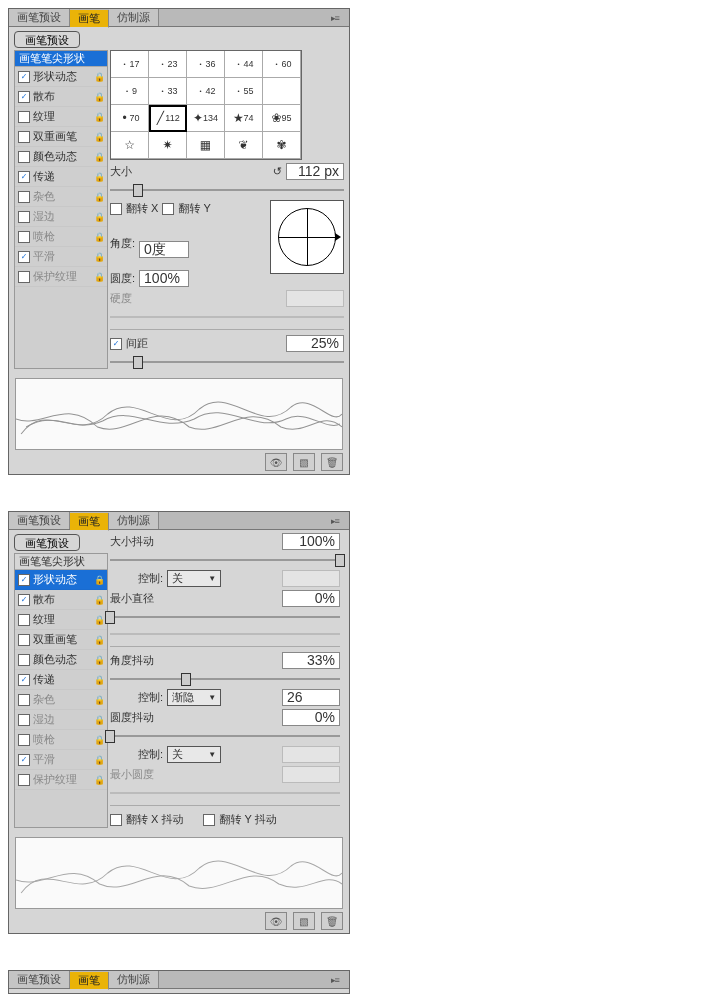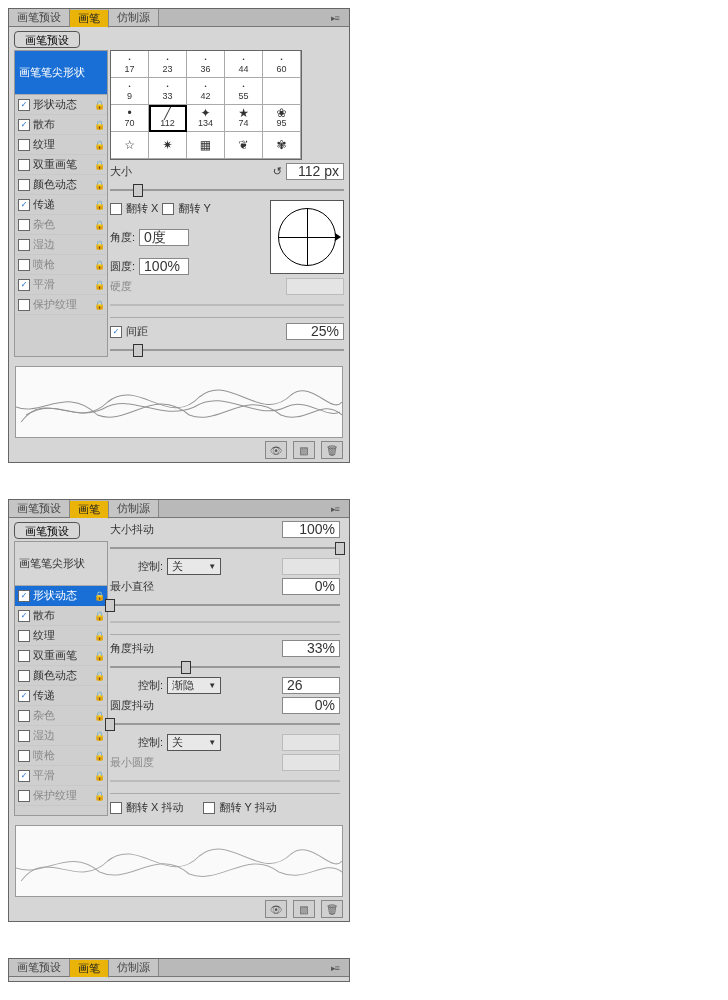--- a/index.html
+++ b/index.html
@@ -84,21 +84,21 @@
   }
   
   .sidebar {
     width: 92px;
     display: flex;
     flex-direction: column;
     border: 1px solid #999;
     background: #cfcfcf;
   }
   .side-head {
-    padding: 14px 4px;
+    padding: 0 4px;
     font-size: 11px;
     background: #d6d6d6;
     border-bottom: 1px solid #aaa;
   }
   .side-head.selected {
     background: #1a6fd6;
     color: #fff;
   }
   .side-item {
     display: flex;
@@ -146,21 +146,21 @@
     grid-template-columns: repeat(5, 1fr);
     border: 1px solid #666;
     background: #fff;
     width: 190px;
   }
   .brush-cell {
     border-right: 1px solid #aaa;
     border-bottom: 1px solid #aaa;
     height: 26px;
     display: flex;
-    flex-direction: column;
+    flex-direction: row;
     align-items: center;
     justify-content: center;
     font-size: 9px;
     position: relative;
   }
   .brush-cell.sel { outline: 2px solid #000; outline-offset: -2px; }
   .brush-cell .shape {
     width: 10px; height: 10px;
     display:flex; align-items:center; justify-content:center;
   }
@@ -453,21 +453,21 @@
           <div style="flex:1; display:flex; flex-direction:column; gap:4px;">
             <div class="ctrl-row">
               <span class="check"></span>
               <span class="lbl">翻转 X</span>
               <span class="check"></span>
               <span class="lbl">翻转 Y</span>
             </div>
             <div class="gap"></div>
             <div class="ctrl-row">
               <span class="lbl">角度:</span>
-              <div class="val-box" style="width:40px;text-align:left;">0度</div>
+              <div class="val-box" style="width:40px;text-align:left;margin-top:12px;">0度</div>
             </div>
             <div class="gap"></div>
             <div class="ctrl-row">
               <span class="lbl">圆度:</span>
               <div class="val-box" style="width:40px;text-align:left;">100%</div>
             </div>
           </div>
           <div class="angle-view">
             <div class="circle">
                   <div class="arrow-r"></div>

